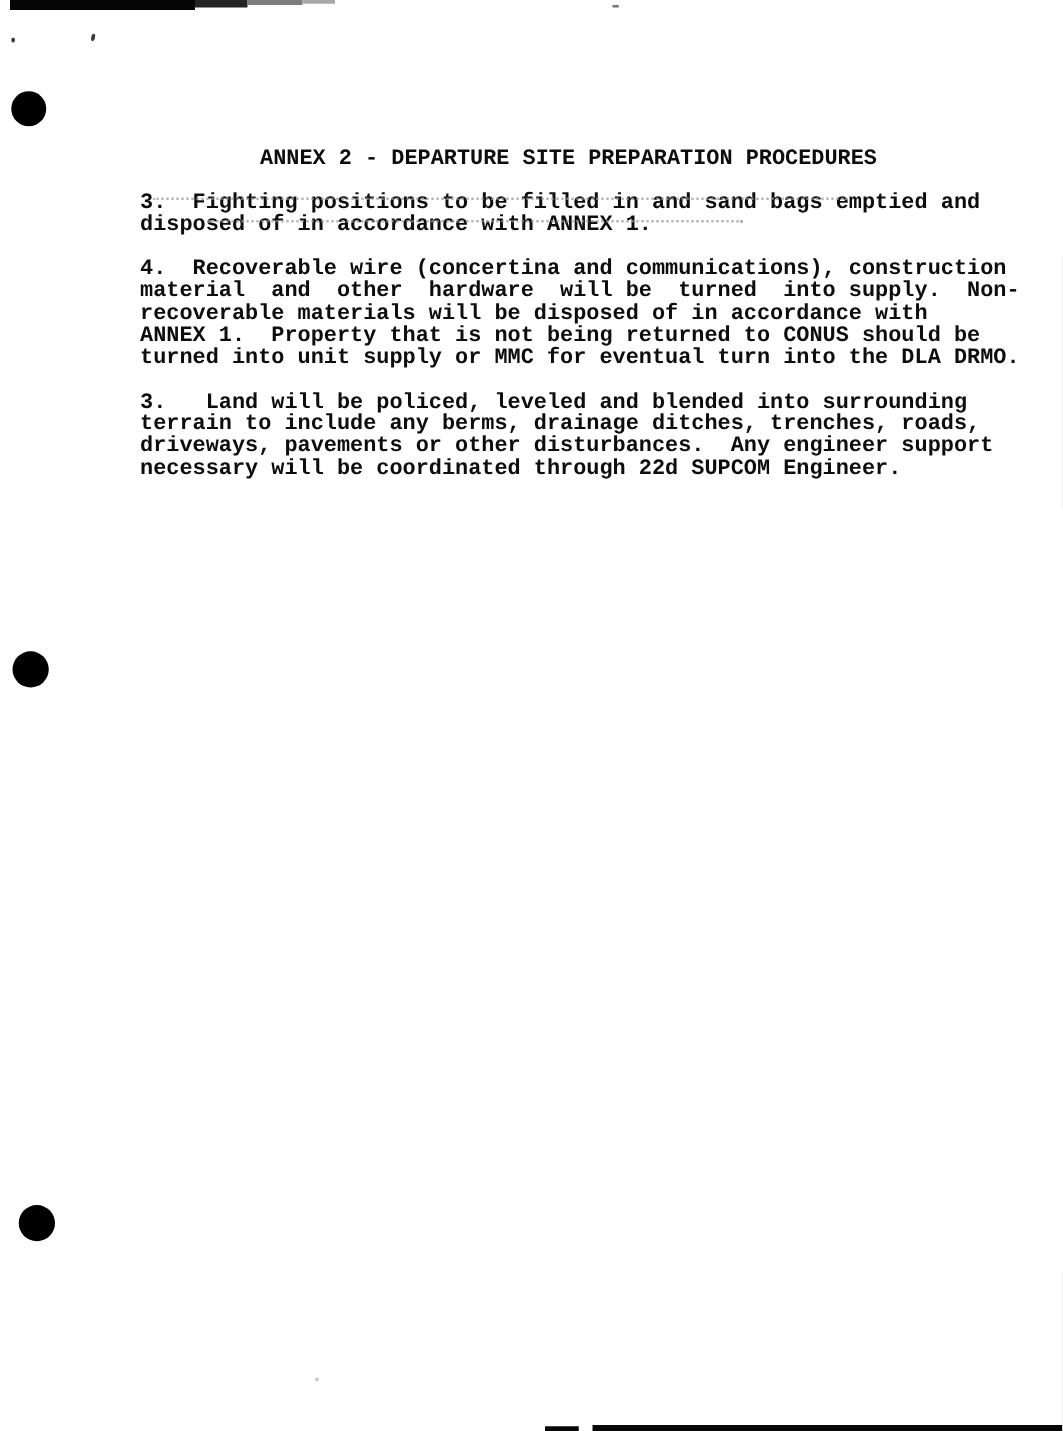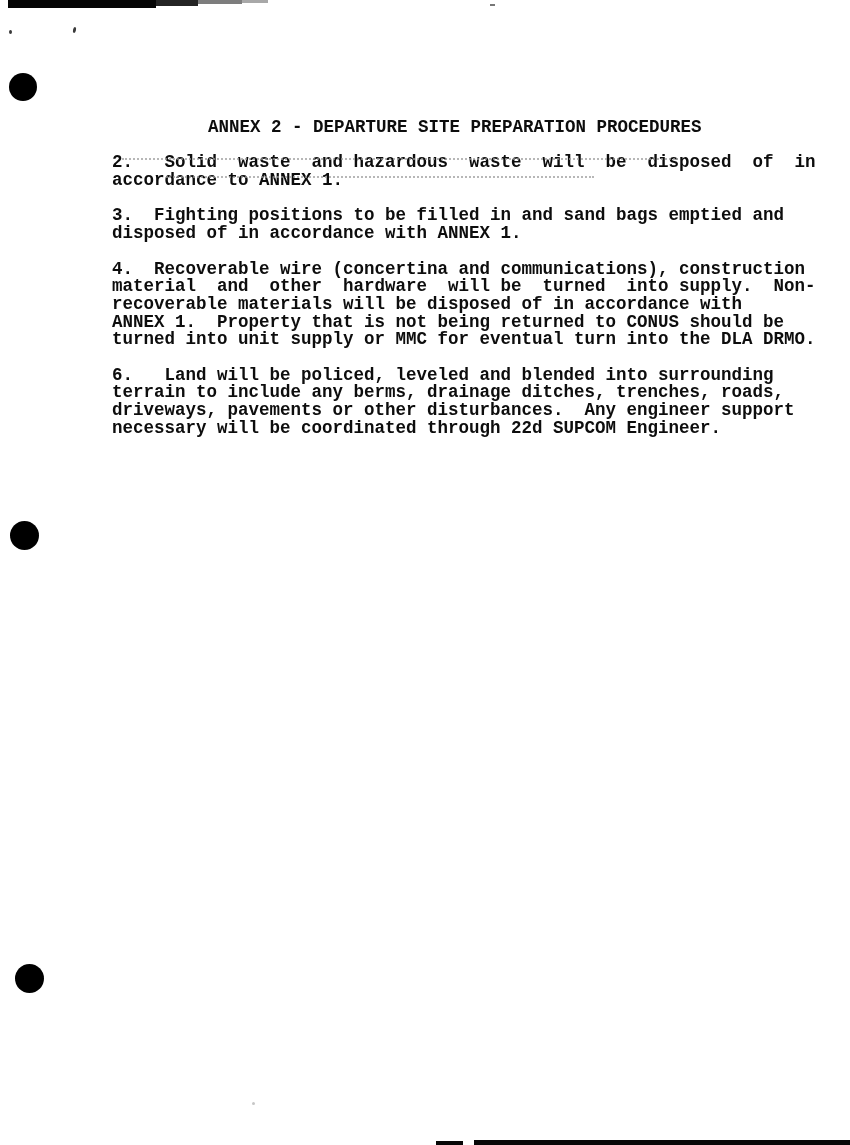--- a/index.html
+++ b/index.html
@@ -56,30 +56,28 @@
   <div class="speck k2"></div>
   <div class="speck k3"></div>
   <div class="speck k4"></div>
 
   <div class="punch p1"></div>
   <div class="punch p2"></div>
   <div class="punch p3"></div>
 
   <div class="content">
     <pre class="title">ANNEX 2 - DEPARTURE SITE PREPARATION PROCEDURES</pre>
-    <pre class="para">2.   Solid  waste  and hazardous  waste  will  be  disposed  of  in
-accordance to ANNEX 1.</pre>
     <pre class="para">3.  Fighting positions to be filled in and sand bags emptied and
 disposed of in accordance with ANNEX 1.</pre>
     <pre class="para">4.  Recoverable wire (concertina and communications), construction
 material  and  other  hardware  will be  turned  into supply.  Non-
 recoverable materials will be disposed of in accordance with
 ANNEX 1.  Property that is not being returned to CONUS should be
 turned into unit supply or MMC for eventual turn into the DLA DRMO.</pre>
-    <pre class="para">6.   Land will be policed, leveled and blended into surrounding
+    <pre class="para">3.   Land will be policed, leveled and blended into surrounding
 terrain to include any berms, drainage ditches, trenches, roads,
 driveways, pavements or other disturbances.  Any engineer support
 necessary will be coordinated through 22d SUPCOM Engineer.</pre>
   </div>
 
   <div class="noise n1"></div>
   <div class="noise n2"></div>
 
   <div class="bottom-bar-left"></div>
   <div class="bottom-bar-right"></div>

